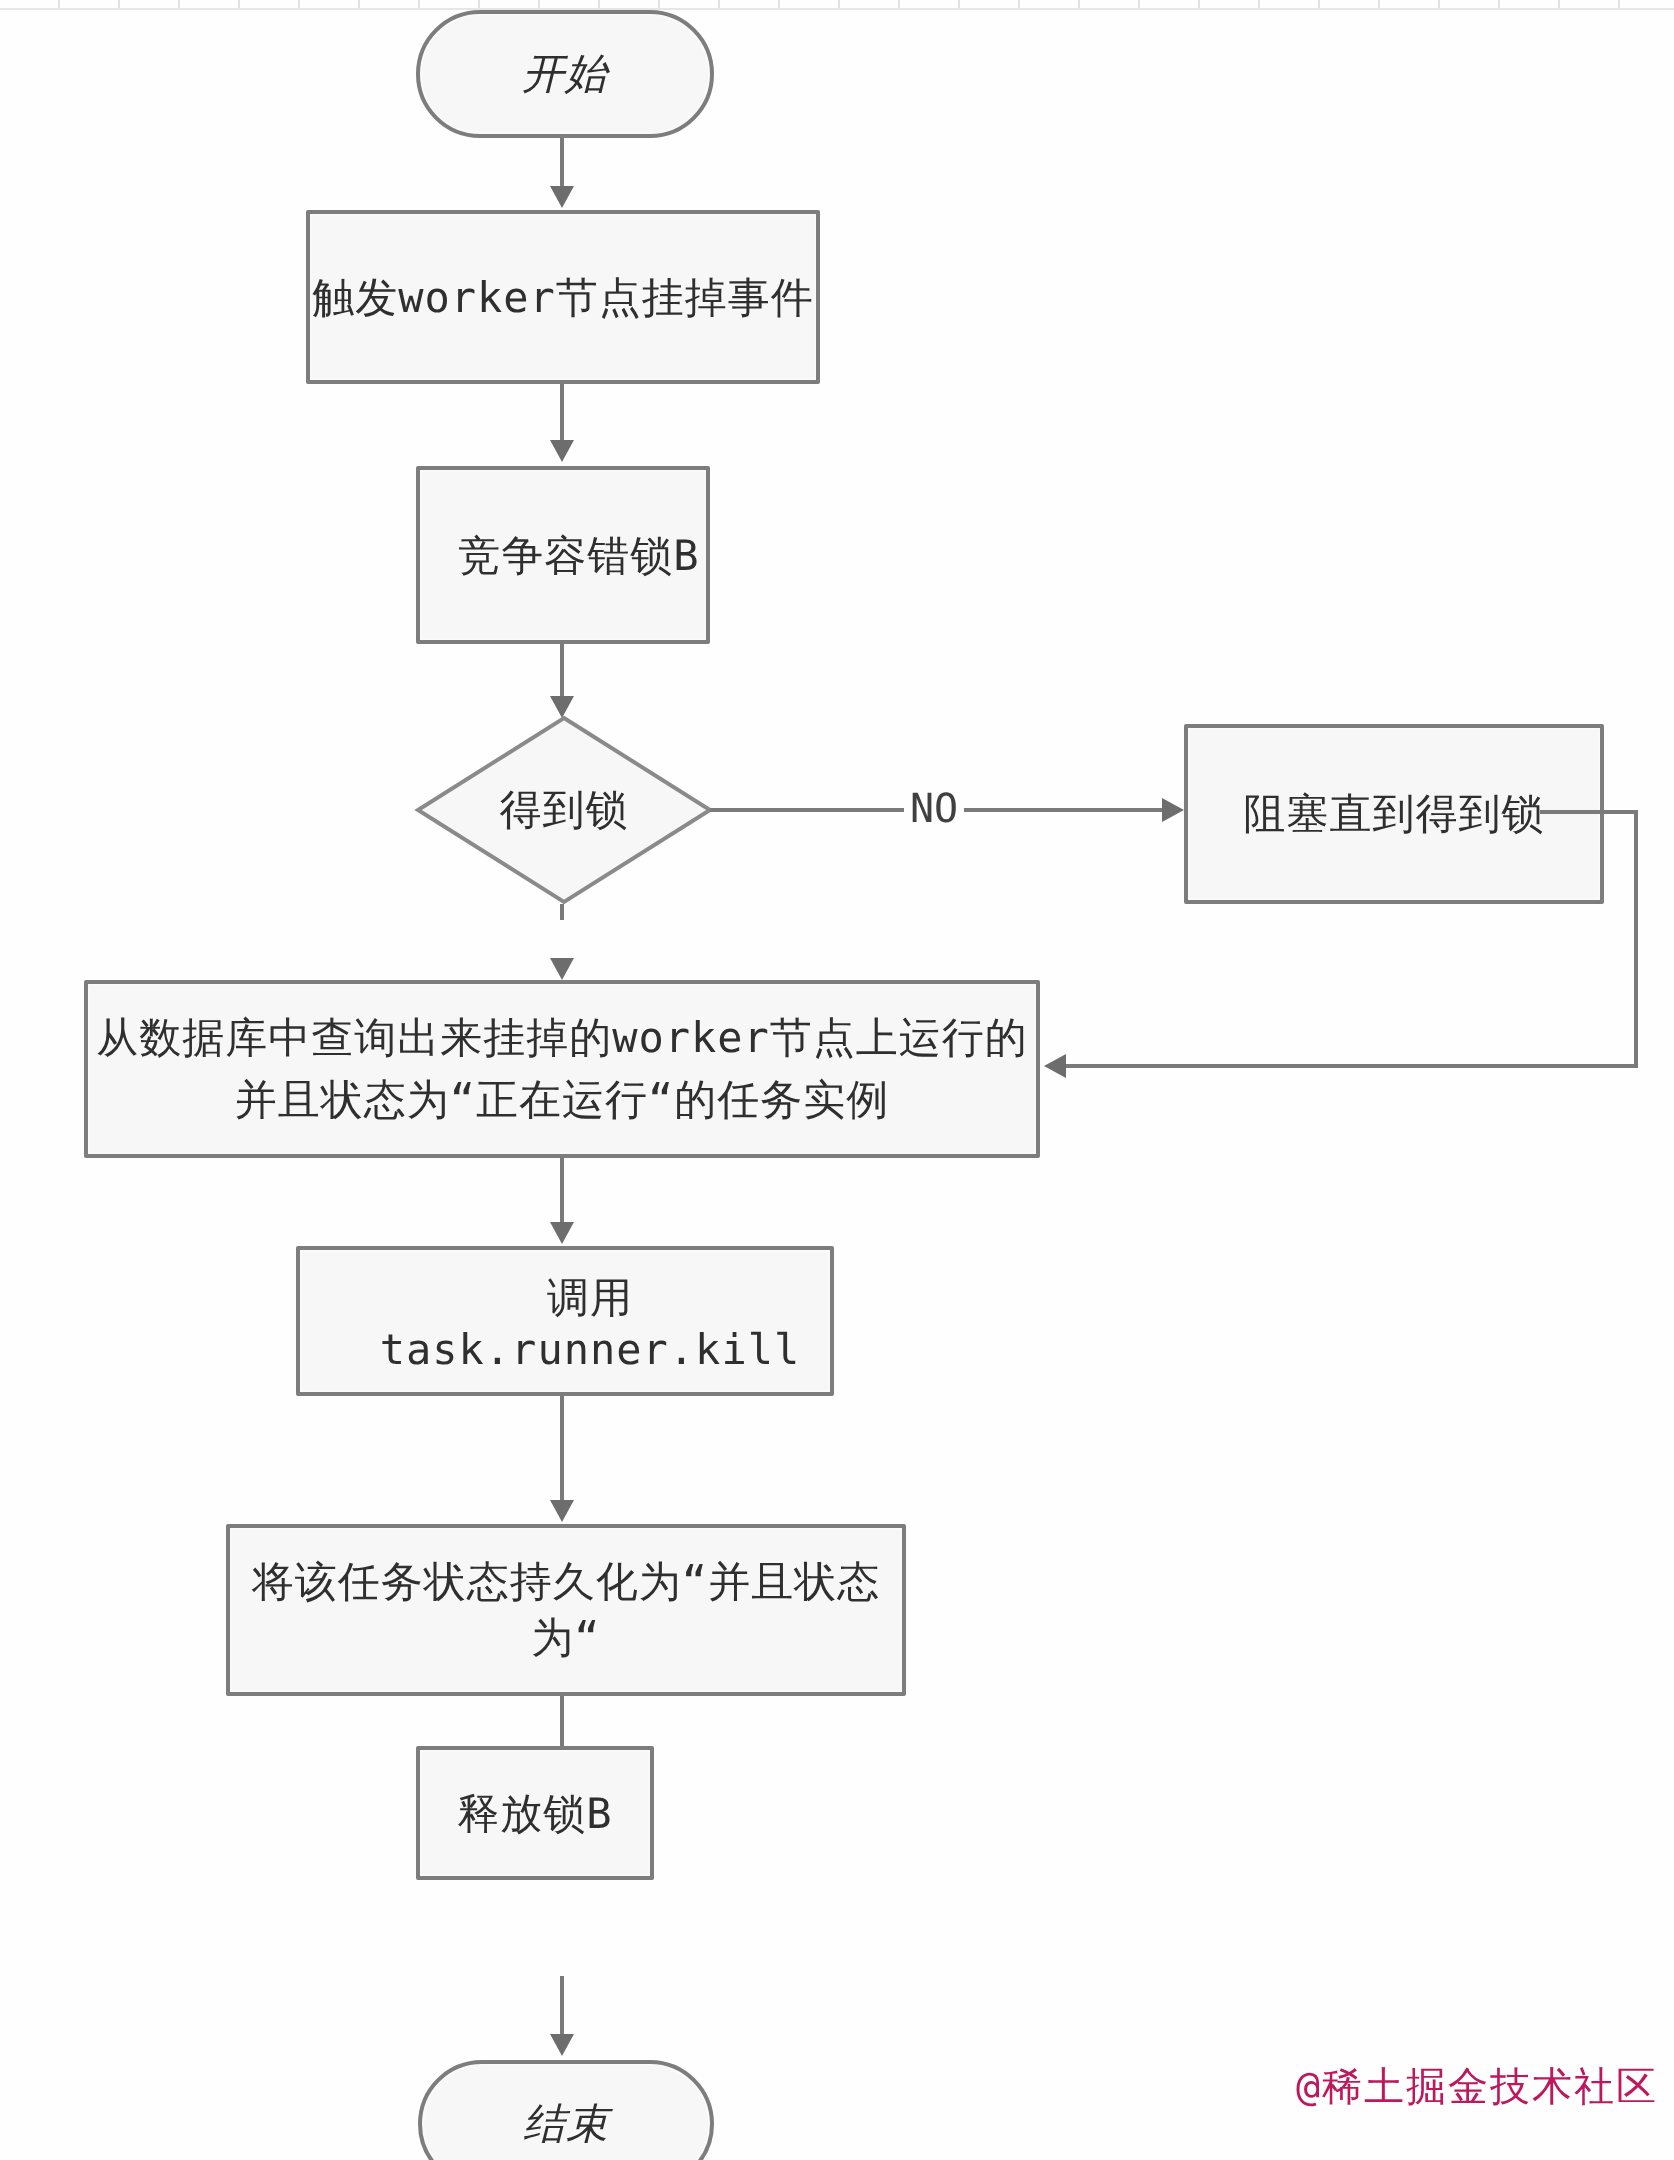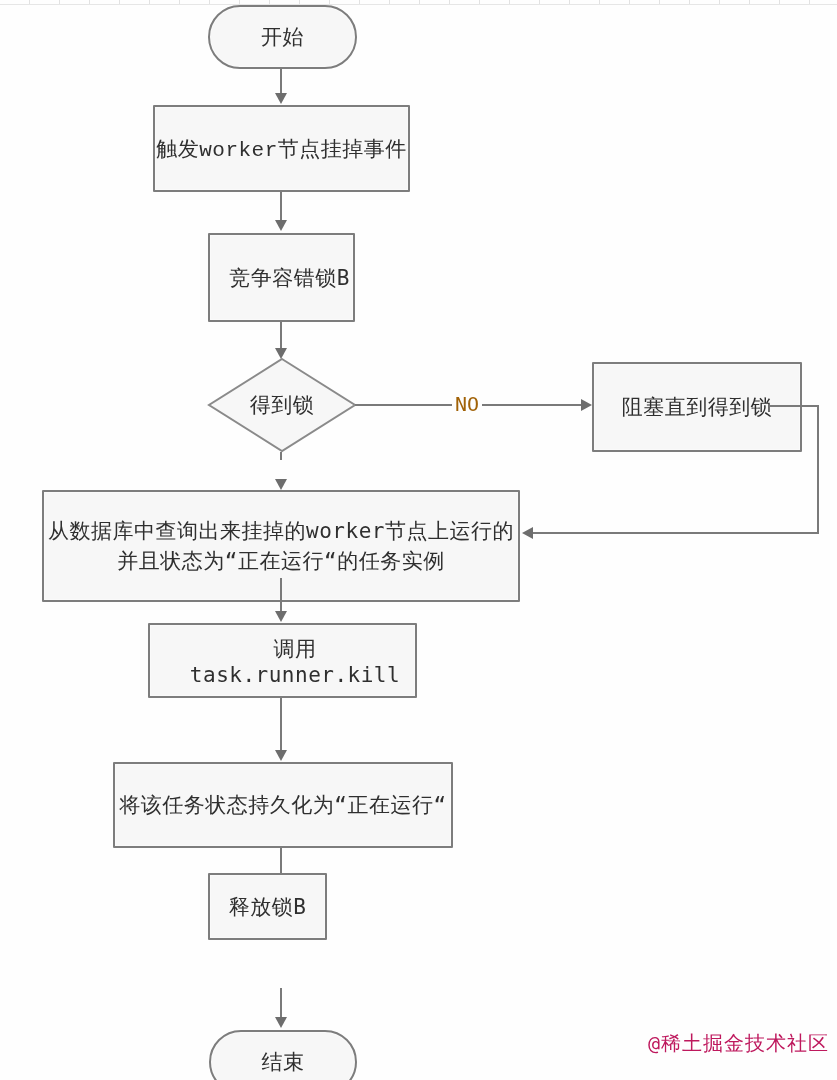--- a/index.html
+++ b/index.html
@@ -35,21 +35,21 @@
     align-items: center;
     justify-content: center;
     text-align: center;
     background: #f7f7f7;
     border: 2px solid #7d7d7d;
     color: #2f2f2f;
     font-size: 21px;
     letter-spacing: 0.5px;
     box-shadow: 0 0 0 1px rgba(255,255,255,0.4) inset;
   }
-  .terminator { border-radius: 32px; }
+  .terminator { border-radius: 32px; font-style: italic; }
   .rect { border-radius: 1px; }
 
   .diamond-wrap { position: absolute; }
   .diamond-label {
     position: absolute;
     width: 100%; height: 100%;
     display: flex; align-items: center; justify-content: center;
     color: #2f2f2f; font-size: 21px; letter-spacing: 0.5px; text-align: center;
   }
 
@@ -70,21 +70,21 @@
   }
   .ah-right {
     position: absolute; width: 0; height: 0;
     border-top: 6px solid transparent;
     border-bottom: 6px solid transparent;
     border-left: 11px solid #6d6d6d;
   }
 
   .edge-label {
     position: absolute;
-    color: #a16207;
+    color: #404040;
     font-size: 20px;
     background: #fefefe;
     padding: 0 3px;
     line-height: 1.1;
     text-align: right;
   }
 
   .two-line { flex-direction: column; line-height: 1.45; }
 
   .watermark {
@@ -102,21 +102,21 @@
 
   <div class="ruler"></div>
 
   <div class="node terminator" style="left:208px; top:5px; width:149px; height:64px;">
     <span>开始</span>
   </div>
 
   <div class="vline" style="left:280px; top:69px; height:25px;"></div>
   <div class="ah-down" style="left:275px; top:93px;"></div>
 
-  <div class="node rect" style="left:153px; top:105px; width:257px; height:87px;font-family:Liberation Mono, monospace;">
+  <div class="node rect" style="left:153px; top:105px; width:257px; height:87px;">
     <span>触发worker节点挂掉事件</span>
   </div>
 
   <div class="vline" style="left:280px; top:192px; height:28px;"></div>
   <div class="ah-down" style="left:275px; top:220px;"></div>
 
   <div class="node rect" style="left:208px; top:233px; width:147px; height:89px;padding-left:16px;">
     <span>竞争容错锁B</span>
   </div>
 
@@ -140,37 +140,37 @@
 
   <div class="node rect" style="left:592px; top:362px; width:210px; height:90px;">
     <span>阻塞直到得到锁</span>
   </div>
 
   <div class="hline" style="left:770px; top:405px; width:49px;"></div>
   <div class="vline" style="left:817px; top:405px; height:129px;"></div>
   <div class="hline" style="left:533px; top:532px; width:286px;"></div>
   <div class="ah-left" style="left:522px; top:527px;"></div>
 
-  <div class="node rect two-line" style="left:42px; top:490px; width:478px; height:112px;">
+  <div class="node rect two-line" style="left:42px; top:490px; width:478px; height:89px;">
     <span>从数据库中查询出来挂掉的worker节点上运行的</span>
     <span>并且状态为“正在运行“的任务实例</span>
   </div>
 
   <div class="vline" style="left:280px; top:578px; height:34px;"></div>
   <div class="ah-down" style="left:275px; top:611px;"></div>
 
   <div class="node rect" style="left:148px; top:623px; width:269px; height:75px;padding-left:25px;">
     <span>调用task.runner.kill</span>
   </div>
 
   <div class="vline" style="left:280px; top:698px; height:52px;"></div>
   <div class="ah-down" style="left:275px; top:750px;"></div>
 
   <div class="node rect" style="left:113px; top:762px; width:340px; height:86px;">
-    <span>将该任务状态持久化为“正在运行“</span>
+    <span>将该任务状态持久化为“并且状态为“</span>
   </div>
 
   <div class="vline" style="left:280px; top:848px; height:61px;"></div>
   <div class="ah-down" style="left:275px; top:908px;"></div>
 
   <div class="node rect" style="left:208px; top:873px; width:119px; height:67px;">
     <span>释放锁B</span>
   </div>
 
   <div class="vline" style="left:280px; top:988px; height:30px;"></div>

